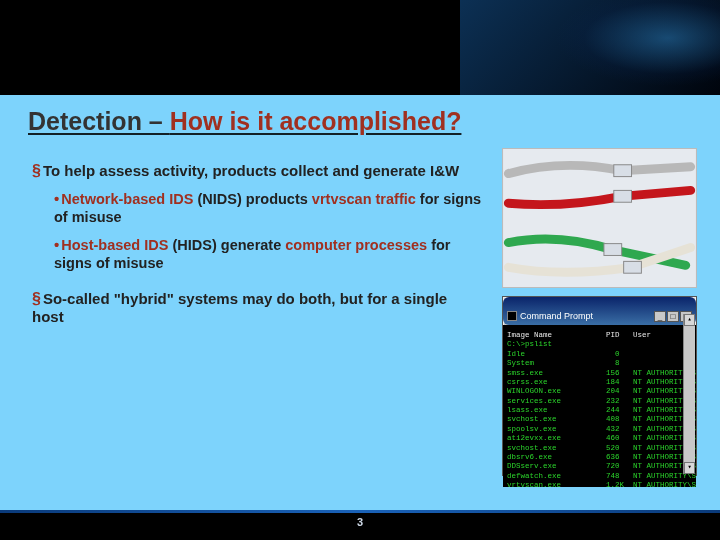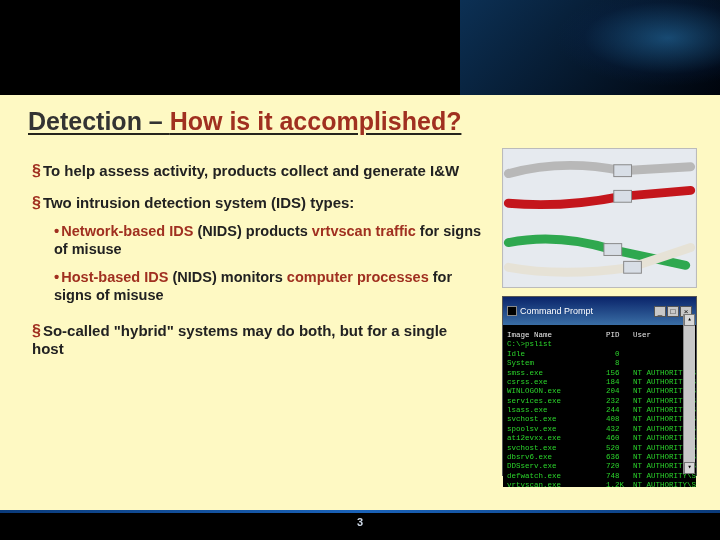--- a/index.html
+++ b/index.html
@@ -1,17 +1,17 @@
 <!DOCTYPE html>
 <html><head>
 <meta charset="utf-8">
 <style>
   * { margin: 0; padding: 0; box-sizing: border-box; }
   html, body { width: 720px; height: 540px; overflow: hidden; font-family: Verdana, Arial, sans-serif; }
-  .slide { width: 720px; height: 540px; background: #fef9c3; position: relative; }
+  .slide { width: 720px; height: 540px; background: #7dd3fc; position: relative; }
   .topbar { height: 95px; background: #000; position: relative; overflow: hidden; }
   .topbar-pattern {
     position: absolute; right: 0; top: 0; width: 260px; height: 95px;
     background:
       radial-gradient(ellipse 140px 60px at 80% 40%, rgba(40,120,180,0.55), rgba(10,40,90,0.15) 60%, transparent 80%),
       linear-gradient(135deg, rgba(20,80,140,0.6), rgba(0,20,60,0.2));
   }
   .title-wrap { padding: 12px 28px 2px 28px; }
   .title {
     font-size: 25px; font-weight: bold; color: #333;
@@ -41,21 +41,21 @@
     position: relative; overflow: hidden; margin-bottom: 8px;
   }
   .cable-img svg { width: 100%; height: 100%; display: block; }
   
   .term {
     width: 195px; height: 180px; background: #c8c8c8; border: 1px solid #555;
     box-shadow: inset 0 0 0 1px #eee; position: relative; font-family: 'Courier New', monospace;
   }
   .term-title {
     height: 16px; background: linear-gradient(#0a246a, #3a6ea5); color: #fff;
-    font-size: 9px; padding: 14px 4px; font-family: Tahoma, sans-serif; display: flex; align-items: center; gap: 3px;
+    font-size: 9px; padding: 14px 4px; font-family: Tahoma, sans-serif; display: flex; align-items: flex-start; gap: 3px; border-radius: 6px;
   }
   .term-title .icn { width: 10px; height: 10px; background: #000; border: 1px solid #888; display:inline-block; }
   .term-title .btns { margin-left: auto; display: flex; gap: 1px; }
   .term-title .btns span { width: 12px; height: 11px; background: #c8c8c8; border: 1px solid #555; font-size: 8px; text-align: center; line-height: 9px; color: #000; }
   .term-body { background: #000; color: #2bd42b; height: calc(100% - 16px); padding: 6px 4px; font-size: 7.5px; line-height: 1.25; white-space: pre; overflow: hidden; }
   .term-body .hdr { color: #e8e8e8; }
   .scrollbar { position: absolute; right: 1px; top: 17px; bottom: 1px; width: 12px; background: #c8c8c8; border-left: 1px solid #888; }
   .scrollbar .up, .scrollbar .dn { height: 12px; background: #d8d8d8; border: 1px solid #777; font-size: 7px; text-align: center; line-height: 9px; }
   .scrollbar .dn { position: absolute; bottom: 0; left: 0; right: 0; }
 </style>
@@ -74,30 +74,27 @@
     </h1>
   </div>
 
   <div class="content">
     <div class="left">
 
       <div class="pt">
         <span class="square">§</span><span class="pt-text">To help assess activity, products collect and generate I&amp;W</span>
       </div>
 
-      <div class="pt">
-        <span class="square">§</span><span class="pt-text">Two intrusion detection system (IDS) types:</span>
-      </div>
 
       <div class="sub">
         <span class="diamond">•</span><span class="sub-text"><span class="hl">Network-based IDS</span><span> (NIDS) products </span><span class="hl">vrtvscan traffic</span><span> for signs of misuse</span></span>
       </div>
 
       <div class="sub">
-        <span class="diamond">•</span><span class="sub-text"><span class="hl">Host-based IDS</span><span> (NIDS) monitors </span><span class="hl">computer processes</span><span> for signs of misuse</span></span>
+        <span class="diamond">•</span><span class="sub-text"><span class="hl">Host-based IDS</span><span> (HIDS) generate </span><span class="hl">computer processes</span><span> for signs of misuse</span></span>
       </div>
 
       <div class="pt" style="margin-top:18px">
         <span class="square">§</span><span class="pt-text">So-called "hybrid" systems may do both, but for a single host</span>
       </div>
 
     </div>
 
     <div class="right">
 

